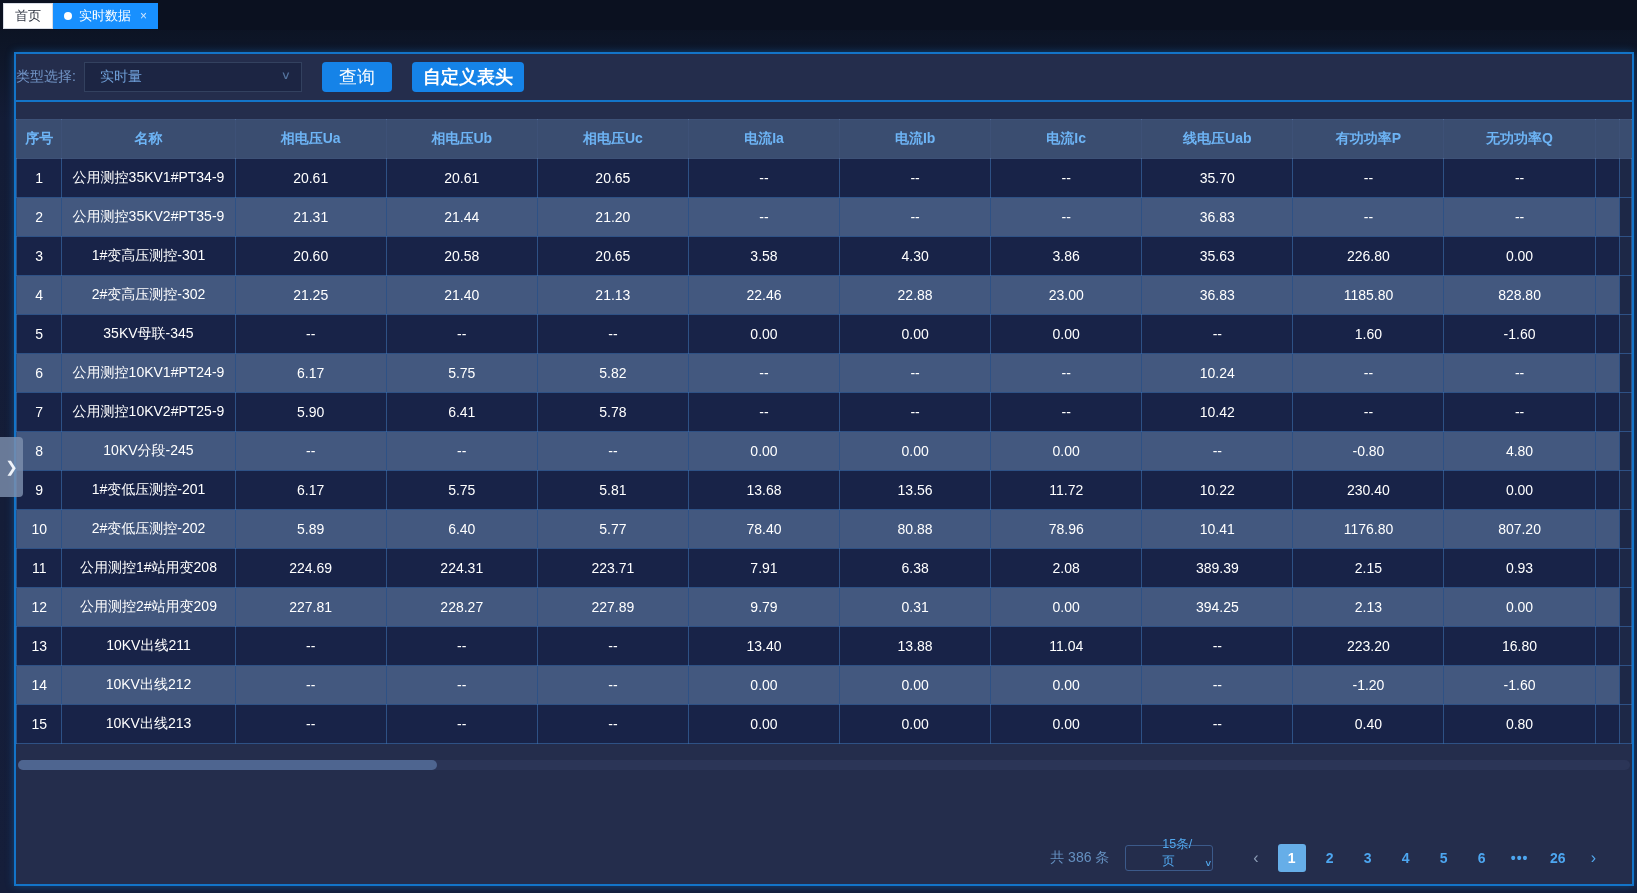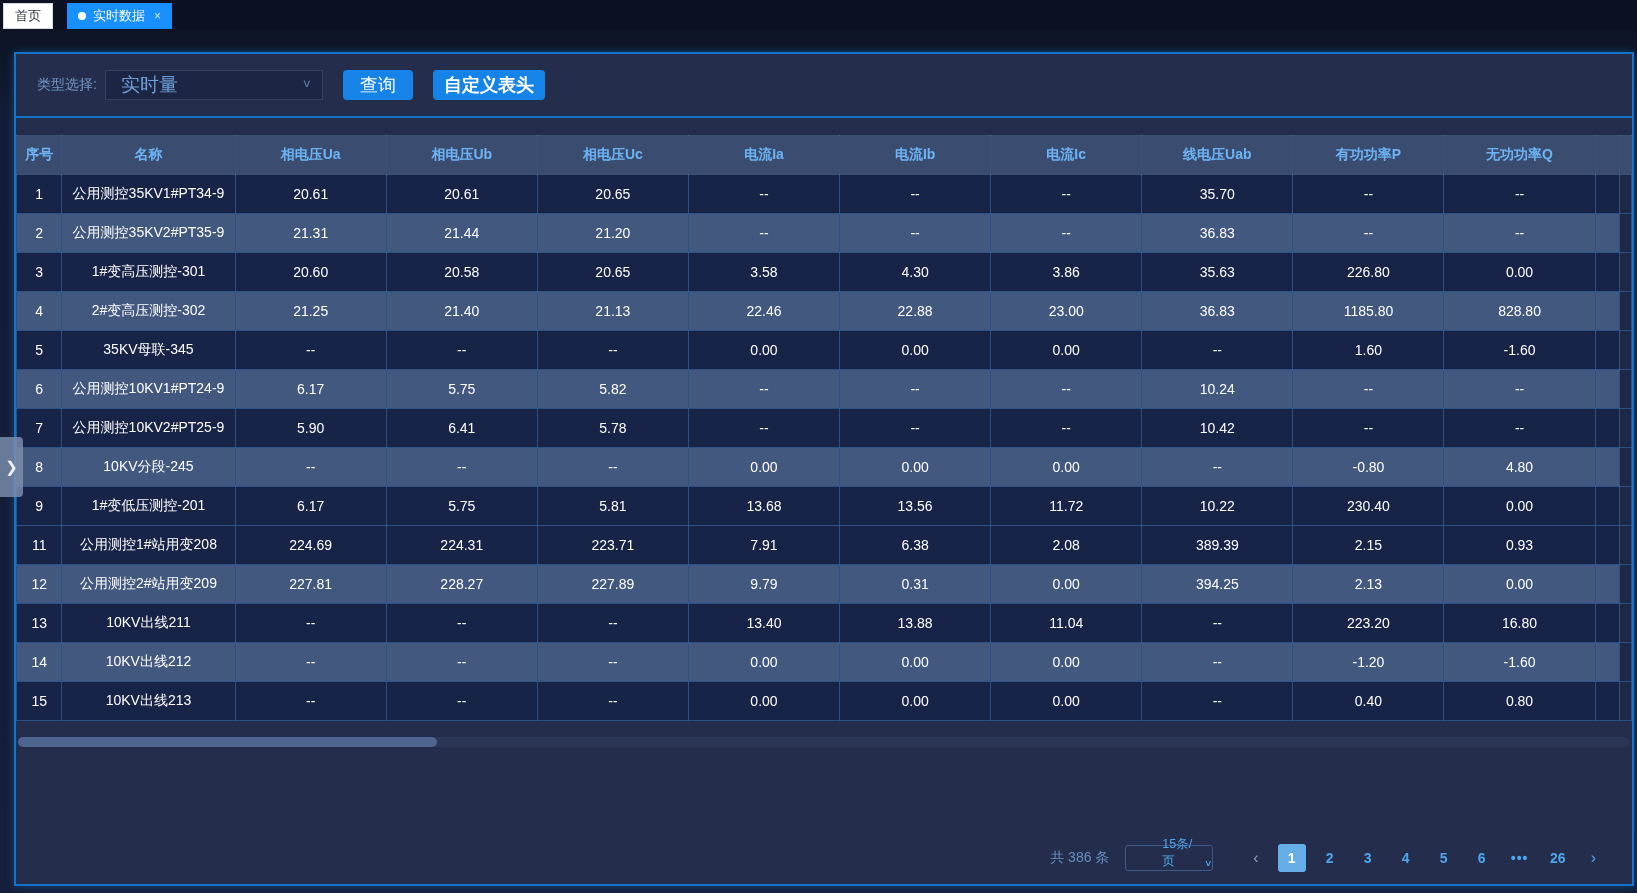--- a/index.html
+++ b/index.html
@@ -1,36 +1,36 @@
 <!DOCTYPE html>
 <html><head>
 <meta charset="utf-8">
 <style>
   * { margin:0; padding:0; box-sizing:border-box; }
   html,body { width:1637px; height:893px; overflow:hidden;
     font-family:"Liberation Sans","DejaVu Sans",sans-serif;
     background:linear-gradient(180deg,#0a101e 0%,#0d1526 40px,#131c36 120px,#151e3a 100%); }
 
   
-  .tabbar { height:30px; background:#0b1120; display:flex; align-items:flex-start; padding:3px 0 0 3px; gap:14px; }
+  .tabbar { height:30px; background:#0b1120; display:flex; align-items:flex-start; padding:3px 0 0 3px; gap:0; }
   .tab { height:26px; display:flex; align-items:center; padding:0 11px; font-size:13px; cursor:pointer; }
   .tab.home { background:#ffffff; color:#2f3542; border:1px solid #d8dce5; }
   .tab.active { background:#1890ff; color:#ffffff; gap:7px; }
   .tab .dot { width:8px; height:8px; border-radius:50%; background:#ffffff; display:inline-block; }
   .tab .close { font-size:12px; color:#cfe6ff; margin-left:2px; line-height:1; }
 
   
   .panel { position:absolute; left:14px; top:52px; width:1620px; height:834px;
     background:#242d4c; border:2px solid #1374c8; box-shadow:0 0 8px rgba(23,118,200,.45); }
 
-  .toolbar { height:64px; display:flex; align-items:center; padding-left:21px; border-bottom:2px solid #1374c8; }
+  .toolbar { height:48px; display:flex; align-items:center; padding-left:0; border-bottom:2px solid #1374c8; }
   .toolbar .lbl { font-size:14px; color:#7396c8; }
   .select { position:relative; width:218px; height:30px; margin-left:8px; background:#1c2543;
     border:1px solid #33415f; display:flex; align-items:center; padding:0 28px 0 15px; cursor:pointer; }
-  .select .val { font-size:19px; color:#6f9fd8; }
+  .select .val { font-size:14px; color:#6f9fd8; }
   .select .chev { position:absolute; right:10px; top:4px; font-size:14px; color:#55749f; transform:scaleY(.8); }
   .btn { height:30px; background:#1583e8; border:none; border-radius:4px; color:#ffffff;
     font-size:18px; cursor:pointer; font-family:inherit; }
   .btn.query { width:70px; margin-left:20px; }
   .btn.custom { width:112px; margin-left:20px;font-weight:bold; }
 
   
   .tablewrap { margin-top:17px; }
   table { width:100%; border-collapse:collapse; table-layout:fixed; }
   th, td { height:39px; text-align:center; font-size:14px; overflow:hidden; white-space:nowrap;
@@ -237,20 +237,35 @@
             <td>1#变低压测控-201</td>
             <td>6.17</td>
             <td>5.75</td>
             <td>5.81</td>
             <td>13.68</td>
             <td>13.56</td>
             <td>11.72</td>
             <td>10.22</td>
             <td>230.40</td>
             <td>0.00</td>
+            <td></td>
+            <td class="gutter"></td>
+          </tr>
+          <tr class="even">
+            <td>10</td>
+            <td>2#变低压测控-202</td>
+            <td>5.89</td>
+            <td>6.40</td>
+            <td>5.77</td>
+            <td>78.40</td>
+            <td>80.88</td>
+            <td>78.96</td>
+            <td>10.41</td>
+            <td>1176.80</td>
+            <td>807.20</td>
             <td></td>
             <td class="gutter"></td>
           </tr>
           <tr class="odd">
             <td>11</td>
             <td>公用测控1#站用变208</td>
             <td>224.69</td>
             <td>224.31</td>
             <td>223.71</td>
             <td>7.91</td>

